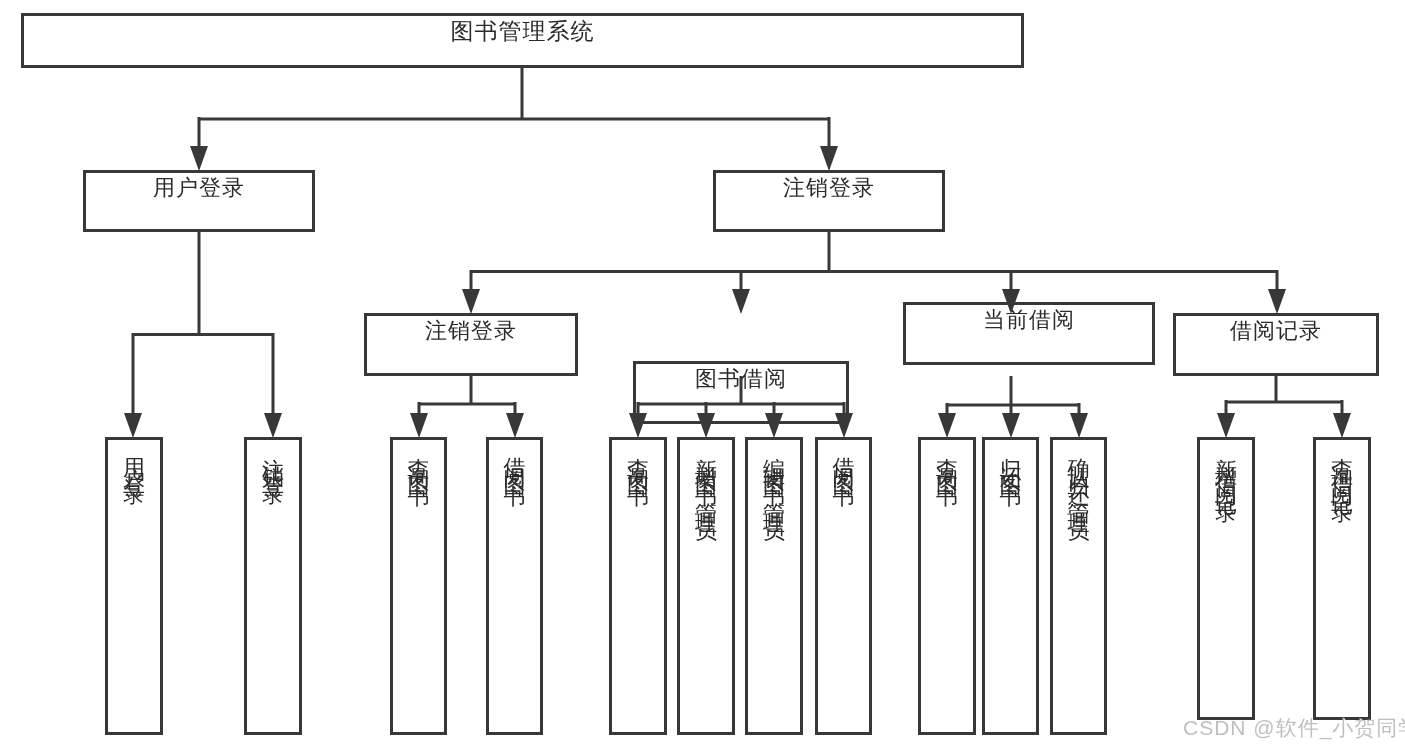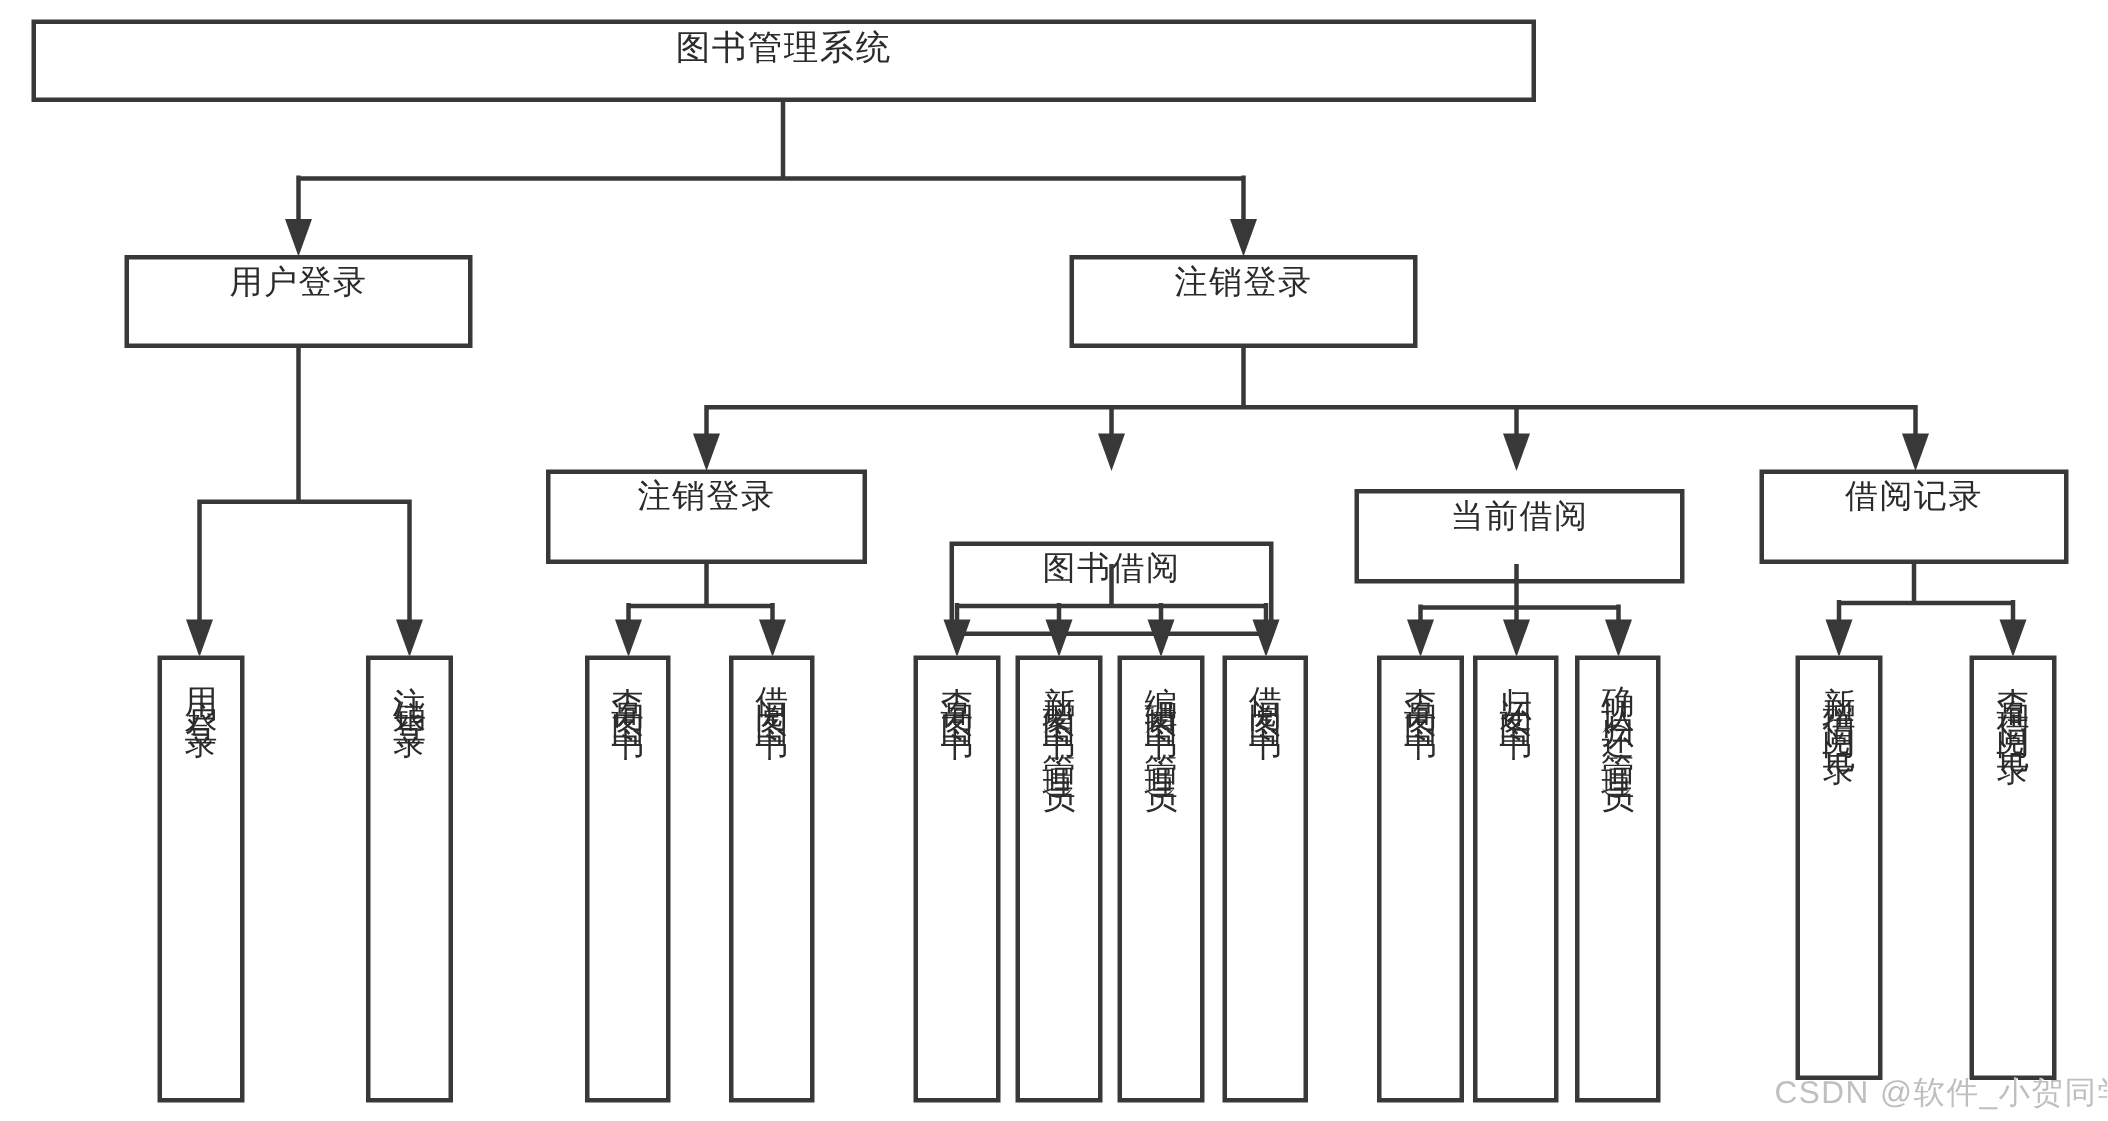--- a/index.html
+++ b/index.html
@@ -114,21 +114,21 @@
   <div class="node small" style="left:713px;top:170px;width:232px;height:62px;">
     <span class="hlabel">注销登录</span>
   </div>
 
   <div class="node small" style="left:364px;top:313px;width:214px;height:63px;">
     <span class="hlabel">注销登录</span>
   </div>
   <div class="node small" style="left:633px;top:313px;width:216px;height:63px;margin-top:48px;">
     <span class="hlabel">图书借阅</span>
   </div>
-  <div class="node small" style="left:903px;top:326px;width:220px;height:63px;">
+  <div class="node small" style="left:903px;top:302px;width:252px;height:63px;">
     <span class="hlabel">当前借阅</span>
   </div>
   <div class="node small" style="left:1173px;top:313px;width:206px;height:63px;">
     <span class="hlabel">借阅记录</span>
   </div>
 
   <div class="node vnode" style="left:105px;top:437px;width:58px;height:298px;">
     <span class="vlabel">用户登录</span>
   </div>
   <div class="node vnode" style="left:244px;top:437px;width:58px;height:298px;">

